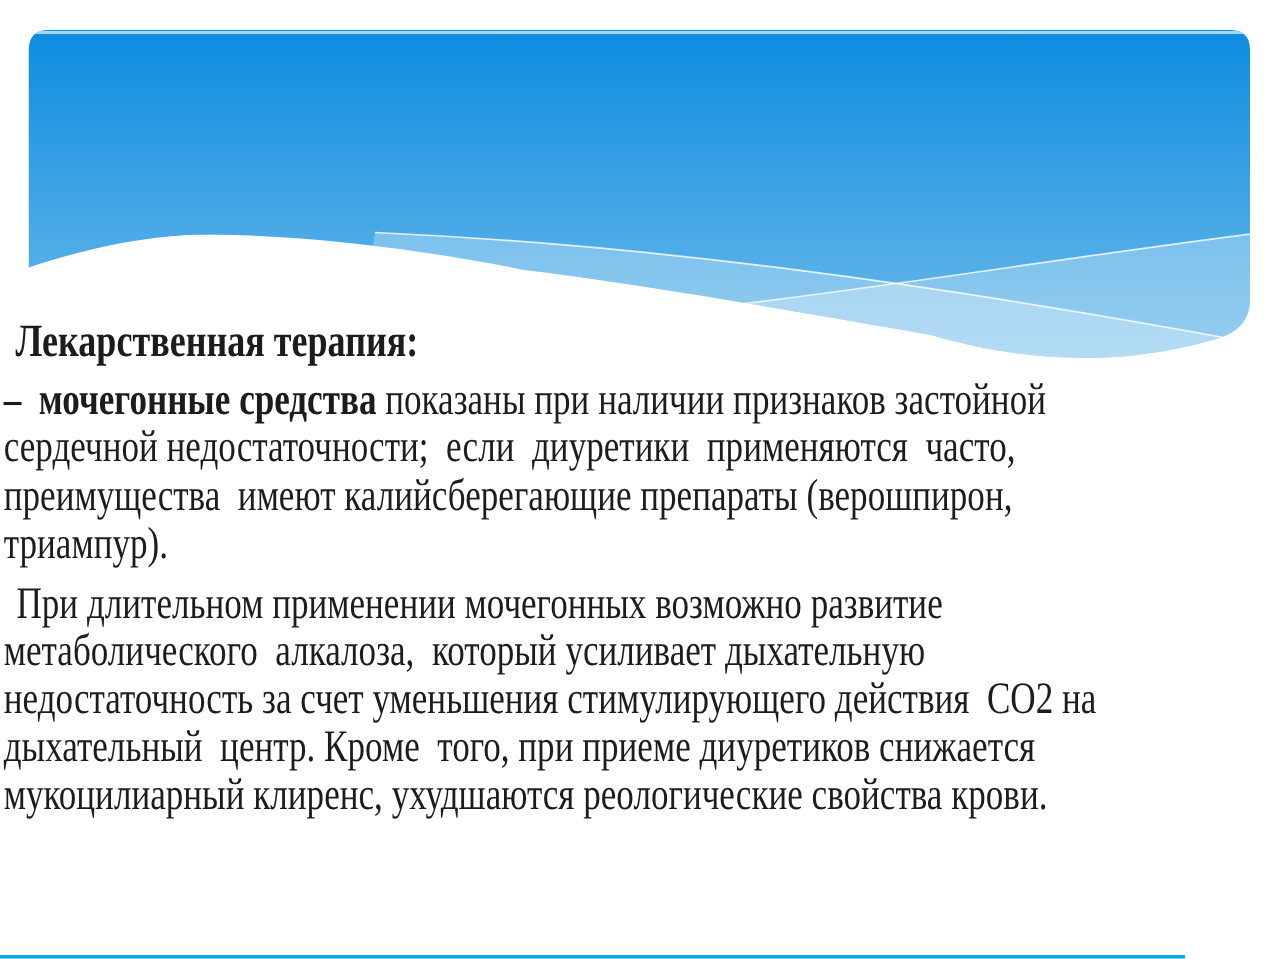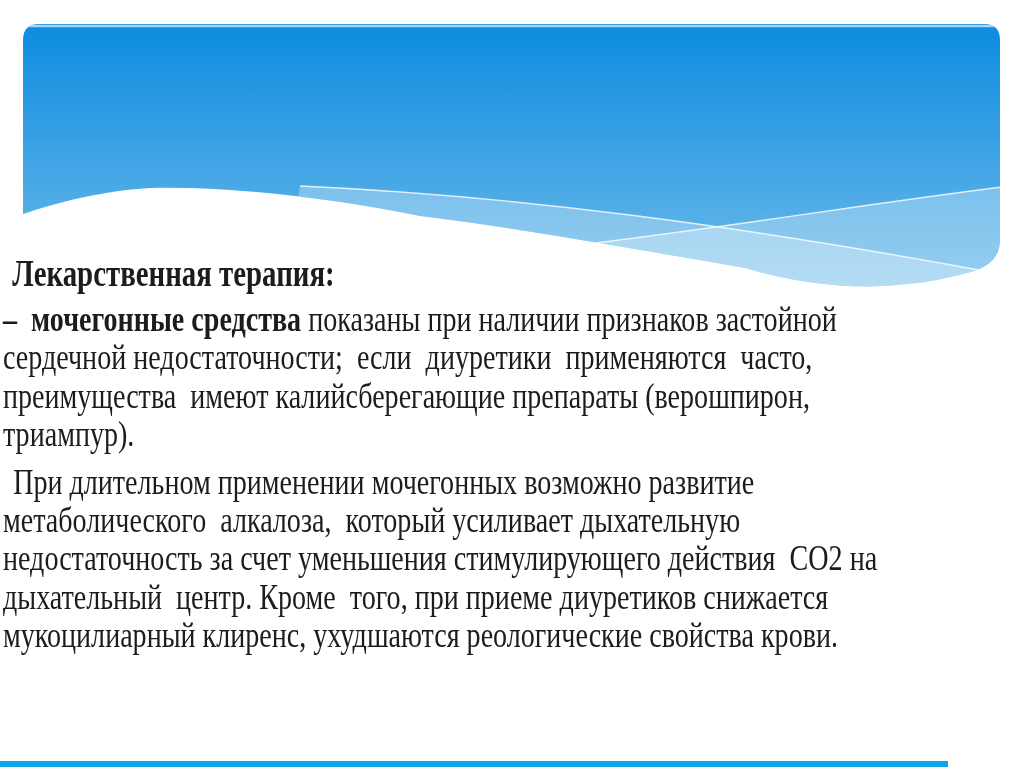--- a/index.html
+++ b/index.html
@@ -3,21 +3,21 @@
 <meta charset="utf-8">
 <style>
   html, body { margin: 0; padding: 0; }
   body { width: 1024px; height: 767px; background: #ffffff; overflow: hidden; }
   .slide {
     position: relative;
     width: 948px;
     height: 767px;
     background: #ffffff;
     font-family: "Liberation Serif", "DejaVu Serif", serif;
-    border-bottom: 6px solid #0ea5e9;
+    border-bottom: 3px solid #0ea5e9;
     box-sizing: border-box;
   }
   .banner {
     position: absolute;
     top: 0; left: 0;
     width: 1024px;
     height: 330px;
   }
   .textblock {
     position: absolute;

